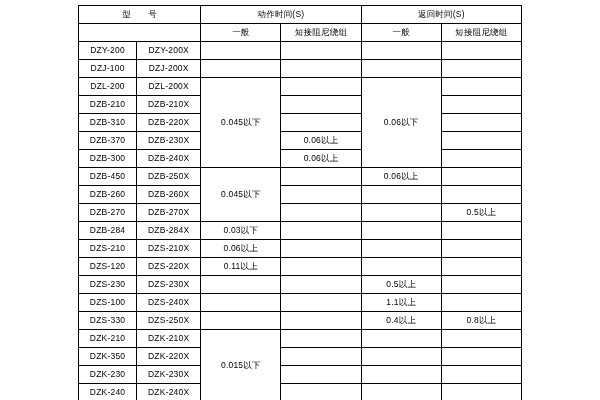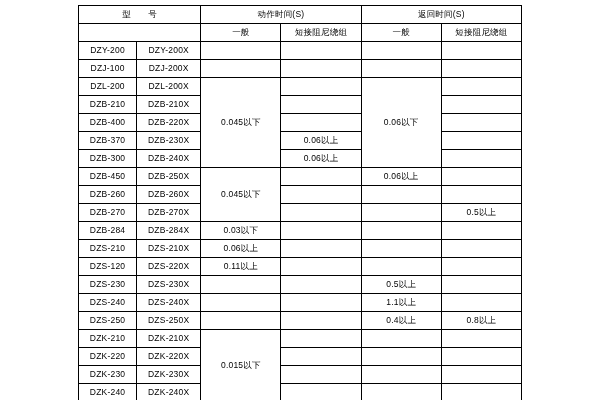--- a/index.html
+++ b/index.html
@@ -105,21 +105,21 @@
         <td rowspan="5">0.06以下</td>
         <td></td>
       </tr>
       <tr>
         <td>DZB-210</td>
         <td>DZB-210X</td>
         <td></td>
         <td></td>
       </tr>
       <tr>
-        <td>DZB-400</td>
+        <td>DZB-310</td>
         <td>DZB-220X</td>
         <td></td>
         <td></td>
       </tr>
       <tr>
         <td>DZB-370</td>
         <td>DZB-230X</td>
         <td>0.06以上</td>
         <td></td>
       </tr>
@@ -177,45 +177,45 @@
       </tr>
       <tr>
         <td>DZS-230</td>
         <td>DZS-230X</td>
         <td></td>
         <td></td>
         <td>0.5以上</td>
         <td></td>
       </tr>
       <tr>
-        <td>DZS-240</td>
+        <td>DZS-100</td>
         <td>DZS-240X</td>
         <td></td>
         <td></td>
         <td>1.1以上</td>
         <td></td>
       </tr>
       <tr>
-        <td>DZS-250</td>
+        <td>DZS-330</td>
         <td>DZS-250X</td>
         <td></td>
         <td></td>
         <td>0.4以上</td>
         <td>0.8以上</td>
       </tr>
       <tr>
         <td>DZK-210</td>
         <td>DZK-210X</td>
         <td rowspan="4">0.015以下</td>
         <td></td>
         <td></td>
         <td></td>
       </tr>
       <tr>
-        <td>DZK-220</td>
+        <td>DZK-350</td>
         <td>DZK-220X</td>
         <td></td>
         <td></td>
         <td></td>
       </tr>
       <tr>
         <td>DZK-230</td>
         <td>DZK-230X</td>
         <td></td>
         <td></td>

